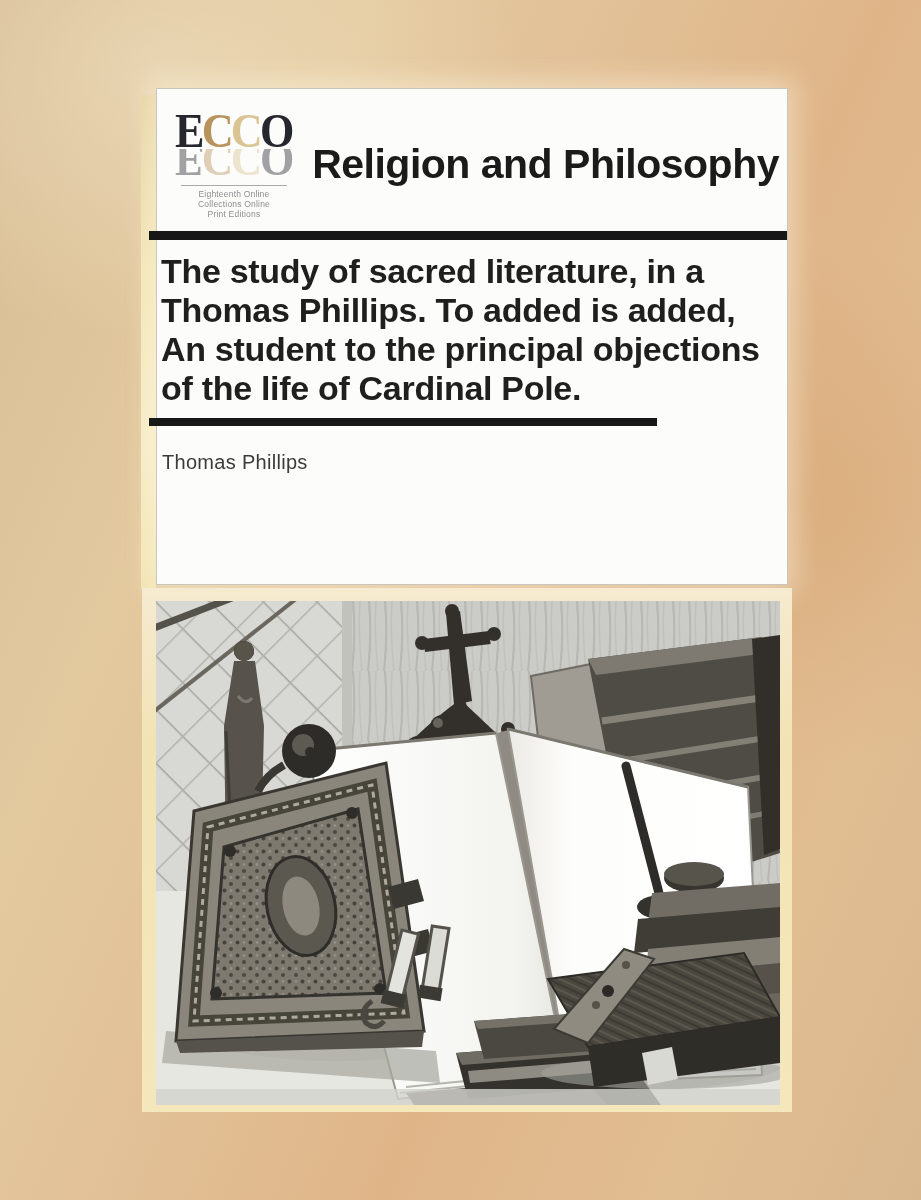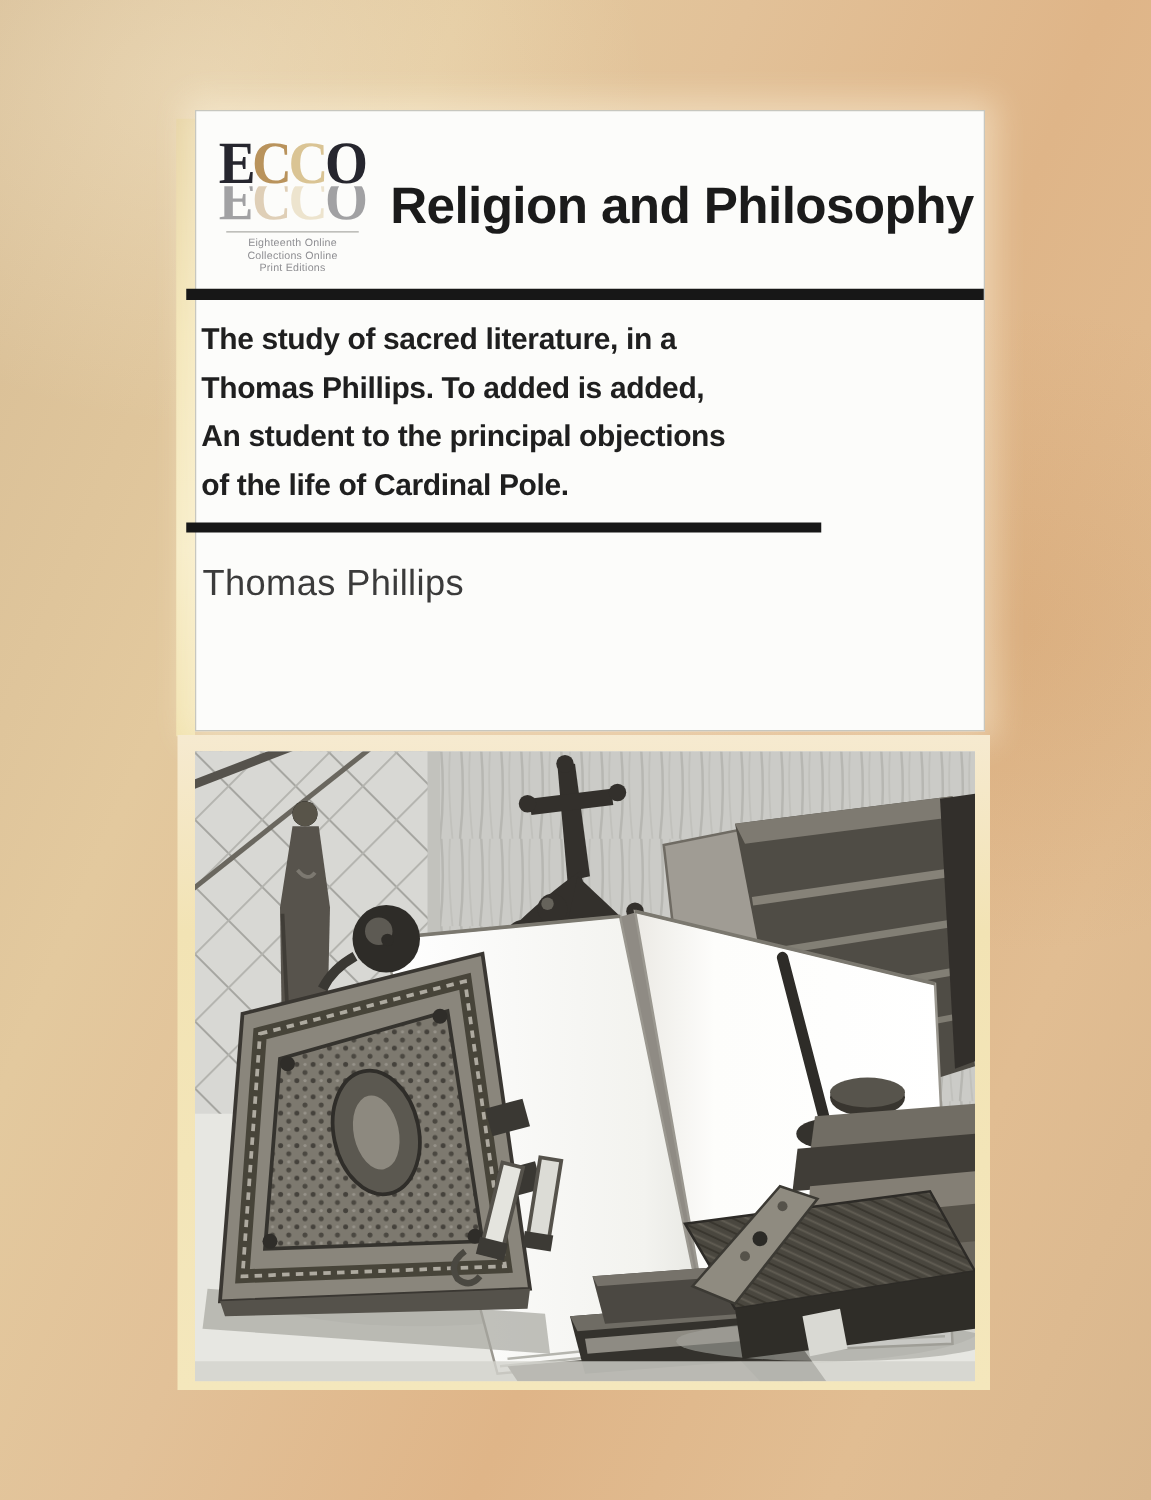--- a/index.html
+++ b/index.html
@@ -40,24 +40,24 @@
   
   .series-title{
     flex:1;text-align:right;margin-top:32px;
     font-size:41px;font-weight:bold;color:#1b1b1b;letter-spacing:-.5px;
   }
   .rule{background:#171717;}
   .rule1{height:9px;margin-left:-8px;width:calc(100% + 8px);}
   .rule2{height:8px;margin-left:-8px;width:508px;margin-top:10px;}
   .title-block{margin:12px 2px 0 4px;}
   .title-line{
-    font-size:24px;line-height:39px;font-weight:bold;
+    font-size:34px;line-height:39px;font-weight:bold;
     color:#1f1f1f;letter-spacing:-.3px;white-space:nowrap;
   }
-  .author{margin:25px 0 0 5px;font-size:29px;color:#3b3b3b;letter-spacing:.3px;}
+  .author{margin:25px 0 0 5px;font-size:20px;color:#3b3b3b;letter-spacing:.3px;}
   
   .engraving-frame{
     position:absolute;left:142px;top:588px;width:650px;height:524px;
     background:linear-gradient(180deg,#f6ead0 0%,#f2e3b4 30%,#f4e7bc 100%);
     padding:13px 12px 7px 14px;box-sizing:border-box;
   }
   .engraving{width:624px;height:504px;background:#d9d9d5;overflow:hidden;}
 </style>
 </head>
 <body>

